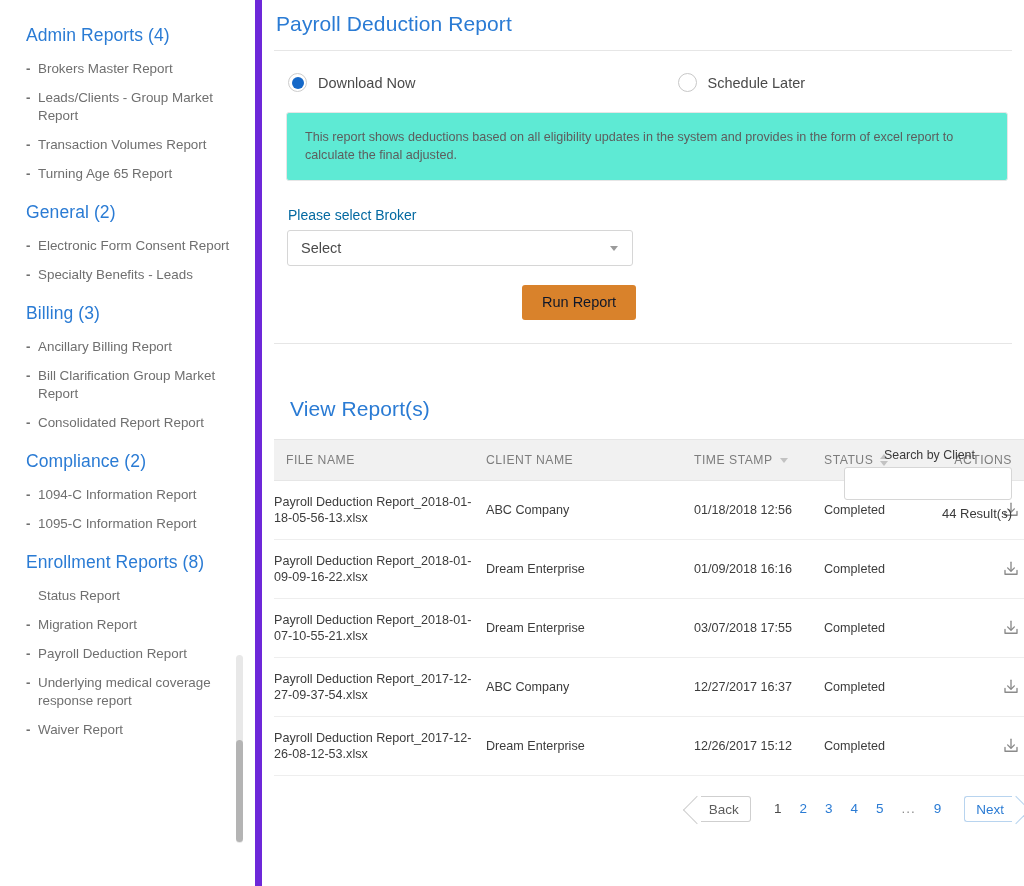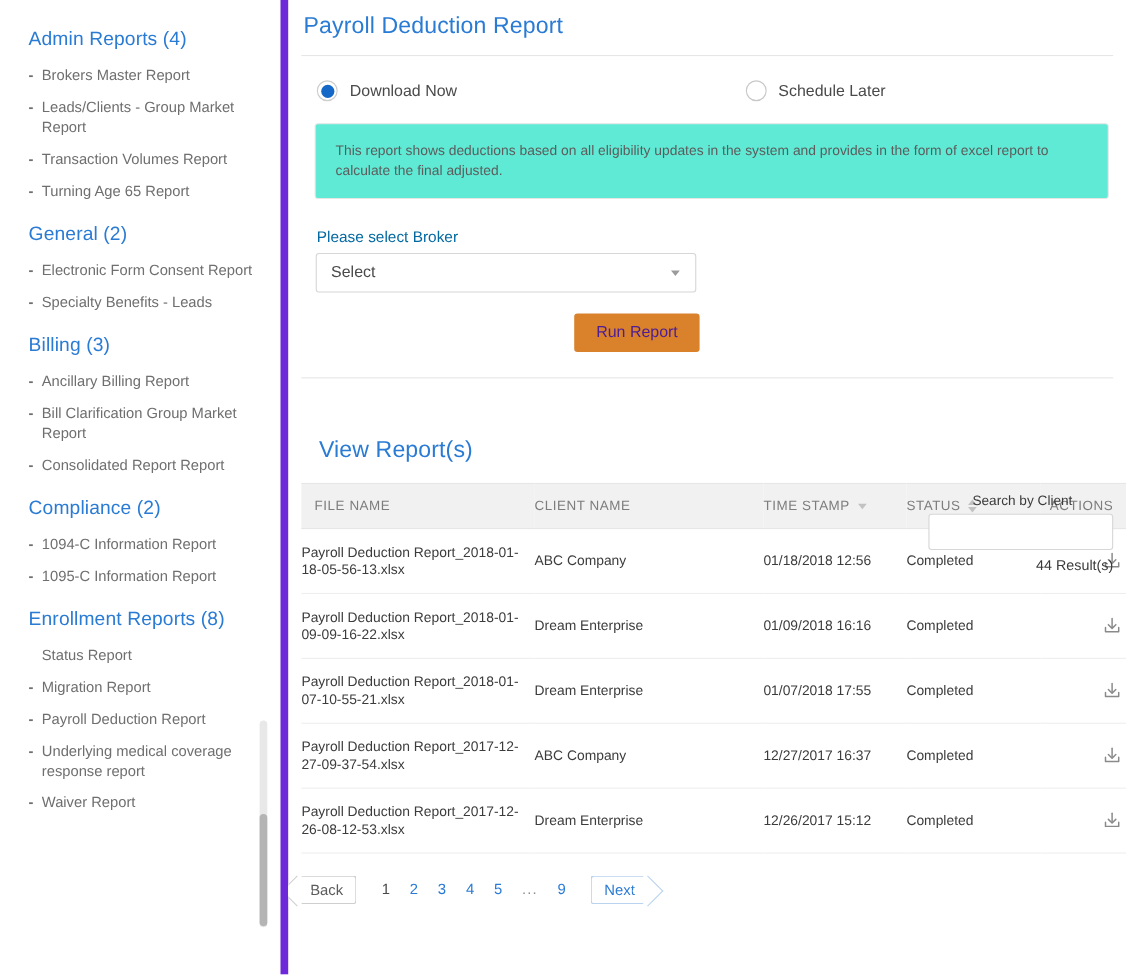--- a/index.html
+++ b/index.html
@@ -176,21 +176,21 @@
     border-left: 4.5px solid transparent;
     border-right: 4.5px solid transparent;
     border-top: 5px solid #9b9b9b;
     margin-right: 4px;
   }
 
   .run-wrap { text-align: left; padding-left: 248px; margin-top: 19px; }
   .run-btn {
     display: inline-block;
     background: #d9822b;
-    color: #4c1d95;
+    color: #0f172a;
     border: none;
     border-radius: 3px;
     font-size: 14.5px;
     font-family: inherit;
     padding: 9px 20px 10px 20px;
     cursor: pointer;
   }
 
   .section-divider {
     border-top: 1px solid #e6e6e6;
@@ -303,21 +303,21 @@
     display: inline-block;
     width: 18px; height: 18px;
     cursor: pointer;
     vertical-align: middle;
   }
 
   
   .pagination {
     display: flex;
     align-items: center;
-    justify-content: flex-start;
+    justify-content: flex-end;
     gap: 0;
     margin-top: 20px;
     padding-bottom: 8px;
   }
   .pg-back, .pg-next {
     position: relative;
     height: 26px;
     display: inline-flex;
     align-items: center;
     font-size: 13.5px;
@@ -544,21 +544,21 @@
               <td class="c-status">Completed</td>
               <td class="c-act"><span><svg class="dl-icon" viewBox="0 0 24 24" fill="none" stroke="#8a8a8a" stroke-width="1.8" stroke-linecap="round" stroke-linejoin="round">
                     <path d="M12 3v11"></path>
                     <path d="M7.5 10.5 12 15l4.5-4.5"></path>
                     <path d="M4 14v5h16v-5"></path>
                   </svg></span></td>
             </tr>
             <tr>
               <td class="c-file">Payroll Deduction Report_2018-01-07-10-55-21.xlsx</td>
               <td class="c-client">Dream Enterprise</td>
-              <td class="c-time">01/07/2018 17:55</td>
+              <td class="c-time">03/07/2018 17:55</td>
               <td class="c-status">Completed</td>
               <td class="c-act"><span><svg class="dl-icon" viewBox="0 0 24 24" fill="none" stroke="#8a8a8a" stroke-width="1.8" stroke-linecap="round" stroke-linejoin="round">
                     <path d="M12 3v11"></path>
                     <path d="M7.5 10.5 12 15l4.5-4.5"></path>
                     <path d="M4 14v5h16v-5"></path>
                   </svg></span></td>
             </tr>
             <tr>
               <td class="c-file">Payroll Deduction Report_2017-12-27-09-37-54.xlsx</td>
               <td class="c-client">ABC Company</td>

